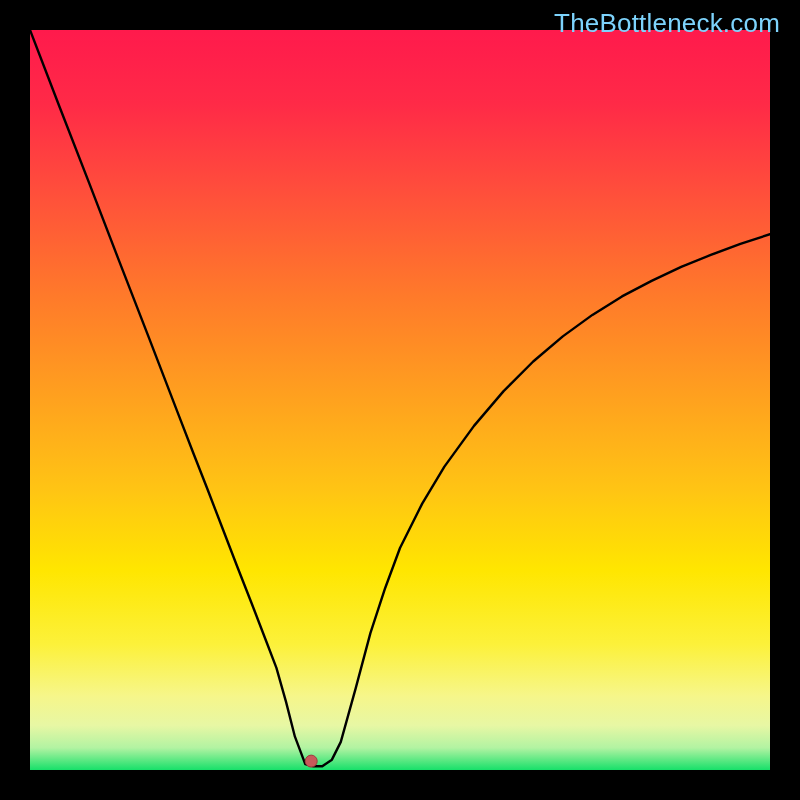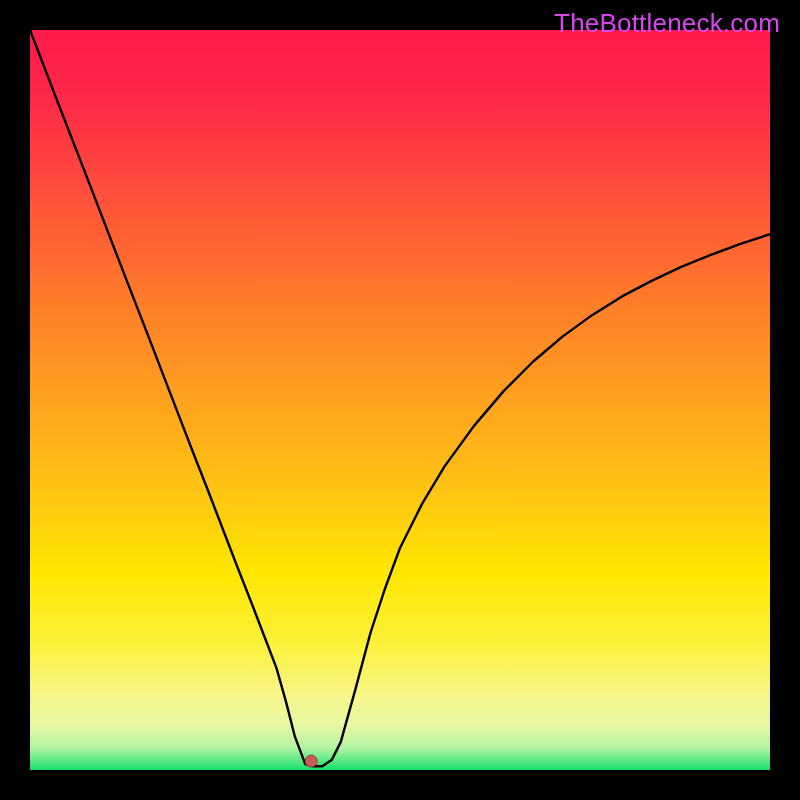--- a/index.html
+++ b/index.html
@@ -16,21 +16,21 @@
     left: 0;
     top: 0;
     width: 800px;
     height: 800px;
     background: #000;
   }
   .watermark {
     position: absolute;
     top: 8px;
     right: 20px;
-    color: #d946ef;
+    color: #7dd3fc;
     font-size: 26px;
     font-weight: 400;
     letter-spacing: 0.2px;
     z-index: 3;
   }
   .plot {
     position: absolute;
     left: 30px;
     top: 30px;
     width: 740px;

